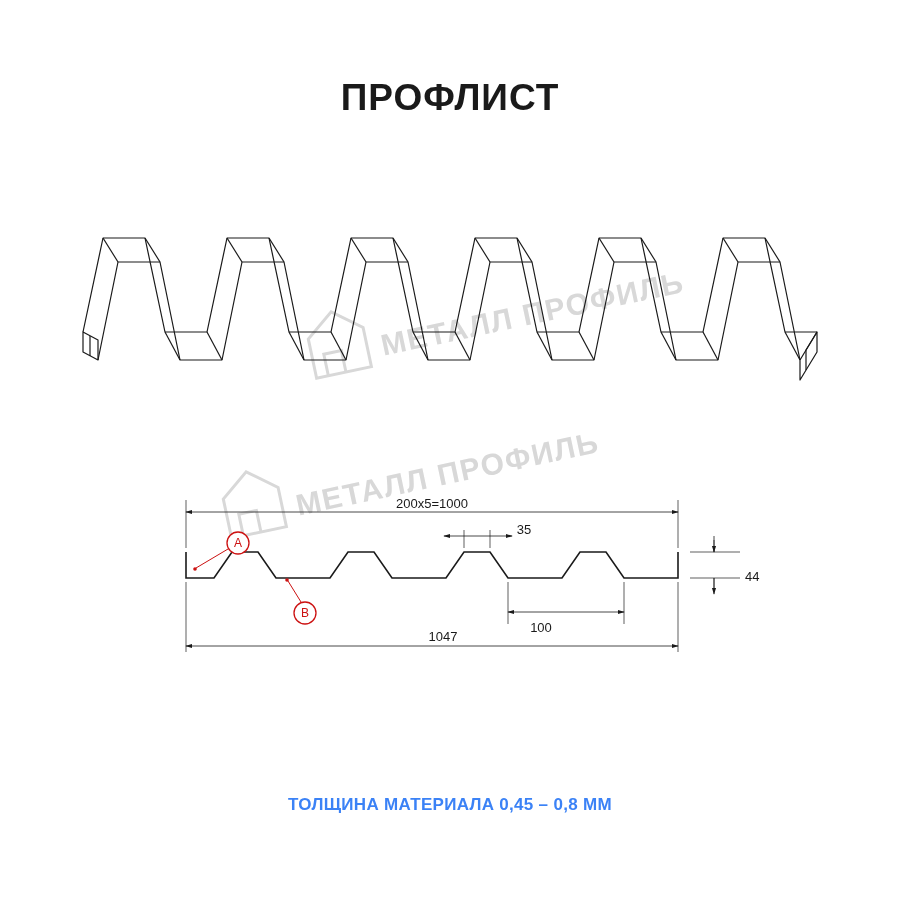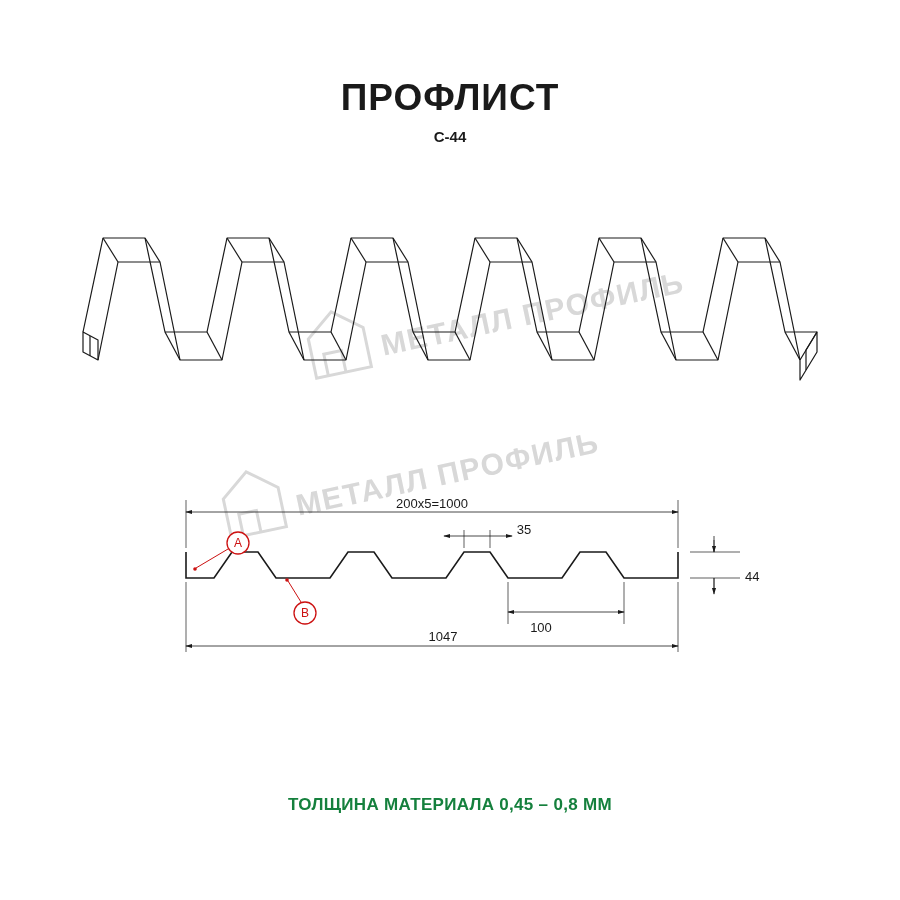--- a/index.html
+++ b/index.html
@@ -42,21 +42,21 @@
   }
   .footer-note {
     position: absolute;
     top: 795px;
     left: 0;
     width: 900px;
     text-align: center;
     font-size: 17px;
     font-weight: bold;
     letter-spacing: 0.3px;
-    color: #15803d;
+    color: #3b82f6;
   }
   svg.layer {
     position: absolute;
     top: 0;
     left: 0;
   }
   .wm-text {
     font-family: "Liberation Sans", sans-serif;
     font-weight: bold;
     fill: #d8d8d8;
@@ -79,21 +79,20 @@
     fill: #cc1111;
   }
 </style>
 </head>
 <body>
 
 <div id="page">
 
   <div class="title-block">
     <div class="title">ПРОФЛИСТ</div>
-    <div class="subtitle">С-44</div>
   </div>
 
   <svg class="layer" width="900" height="900" viewBox="0 0 900 900">
     <g transform="translate(300,300) rotate(-12)">
       <g class="wm-shape">
         <path d="M0,40 L0,80 L56,80 L56,40 L28,18 Z"></path>
         <path d="M12,80 L12,58 L30,58 L30,80"></path>
       </g>
       <text class="wm-text" x="70" y="72">МЕТАЛЛ ПРОФИЛЬ</text>
     </g>

